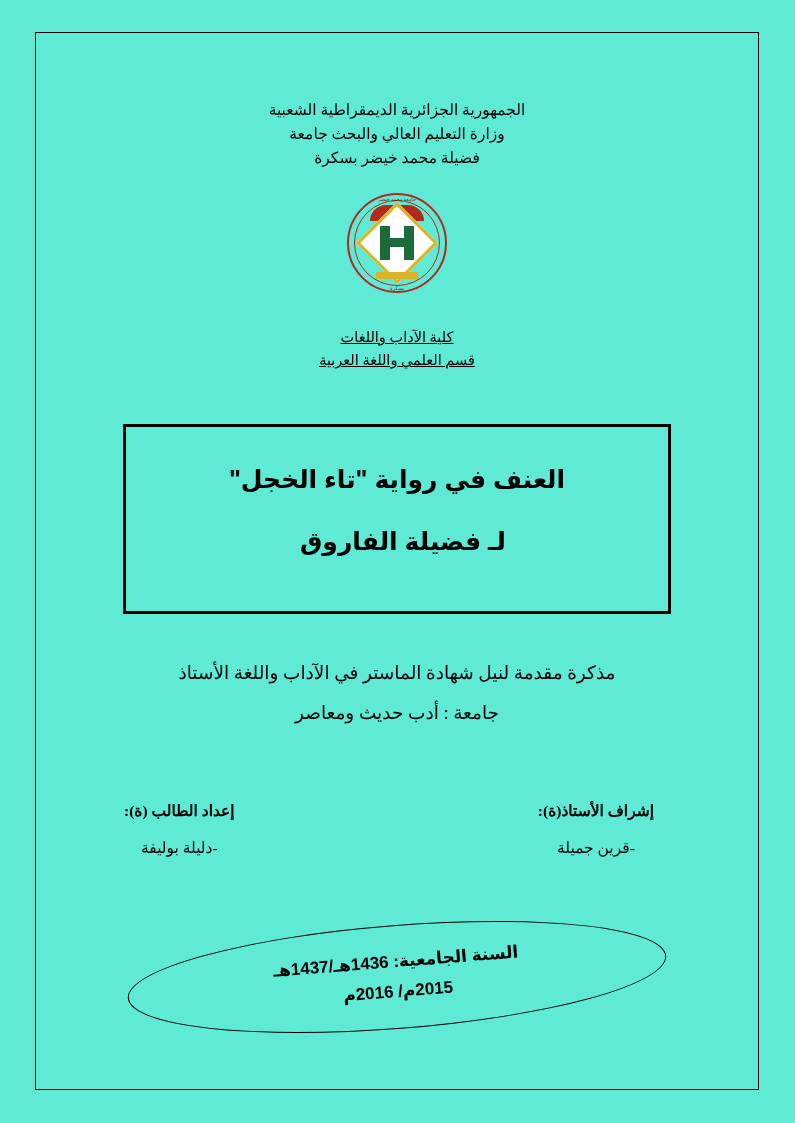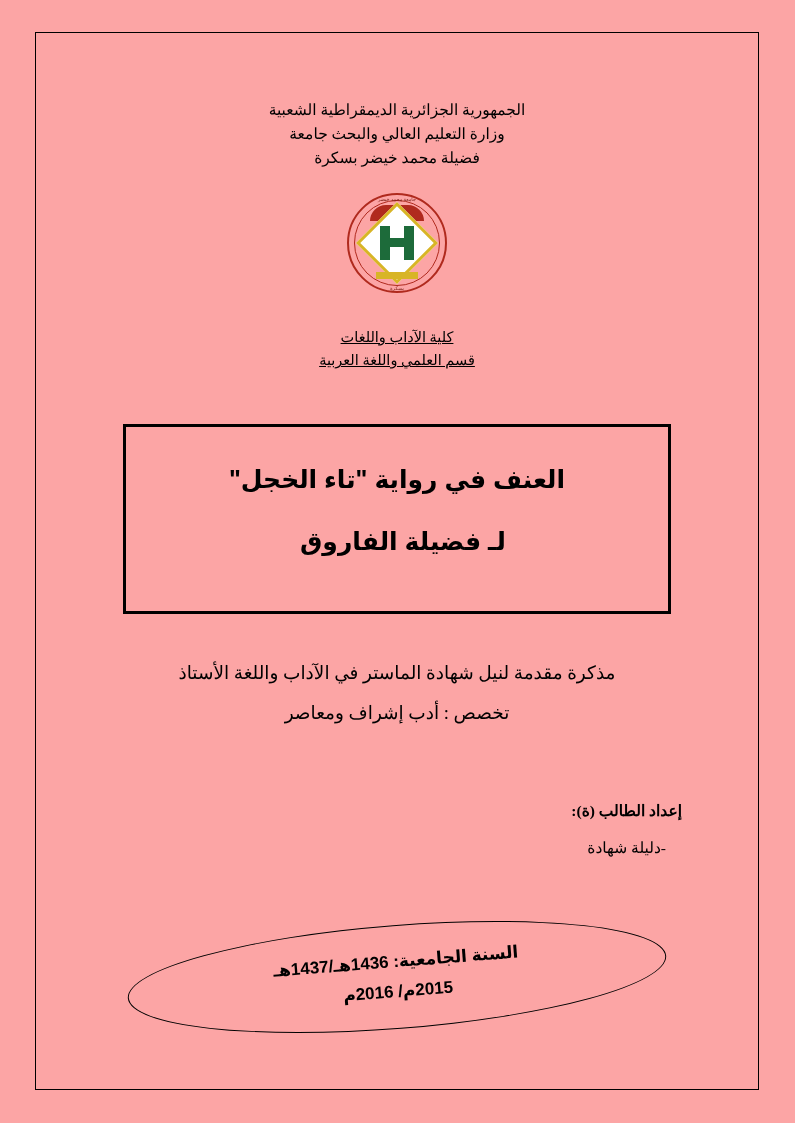--- a/index.html
+++ b/index.html
@@ -12,21 +12,21 @@
     height: 1123px;
     font-family: "Liberation Serif", "DejaVu Serif", serif;
     color: #000000;
     overflow: hidden;
   }
 
   .page {
     position: relative;
     width: 795px;
     height: 1123px;
-    background: #fca5a5;
+    background: #5eead4;
     box-sizing: border-box;
   }
 
   
   .page-frame {
     position: absolute;
     left: 35px;
     top: 32px;
     width: 724px;
     height: 1058px;
@@ -270,27 +270,31 @@
       <span class="header-line">قسم العلمي واللغة العربية</span>
     </div>
 
     <div class="title-box">
       <div class="title-main">العنف في رواية "تاء الخجل"</div>
       <div class="title-sub">لـ فضيلة الفاروق</div>
     </div>
 
     <div class="degree-block">
       <div class="degree-line-1">مذكرة  مقدمة  لنيل شهادة الماستر في الآداب واللغة الأستاذ</div>
-      <div class="degree-line-2">تخصص : أدب إشراف ومعاصر</div>
+      <div class="degree-line-2">جامعة : أدب حديث ومعاصر</div>
     </div>
 
     <div class="people">
+      <div class="people-col col-supervisor">
+        <span class="role">إشراف الأستاذ(ة):</span>
+        <span class="name">-قرين جميلة</span>
+      </div>
       <div class="people-col col-student">
         <span class="role">إعداد الطالب (ة):</span>
-        <span class="name">-دليلة شهادة</span>
+        <span class="name">-دليلة بوليفة</span>
       </div>
     </div>
 
     <div class="year-wrap">
       <div class="year-ellipse">
         <div class="year-line">السنة الجامعية: 1436هـ/1437هـ</div>
         <div class="year-line">2015م/ 2016م</div>
       </div>
     </div>
 

